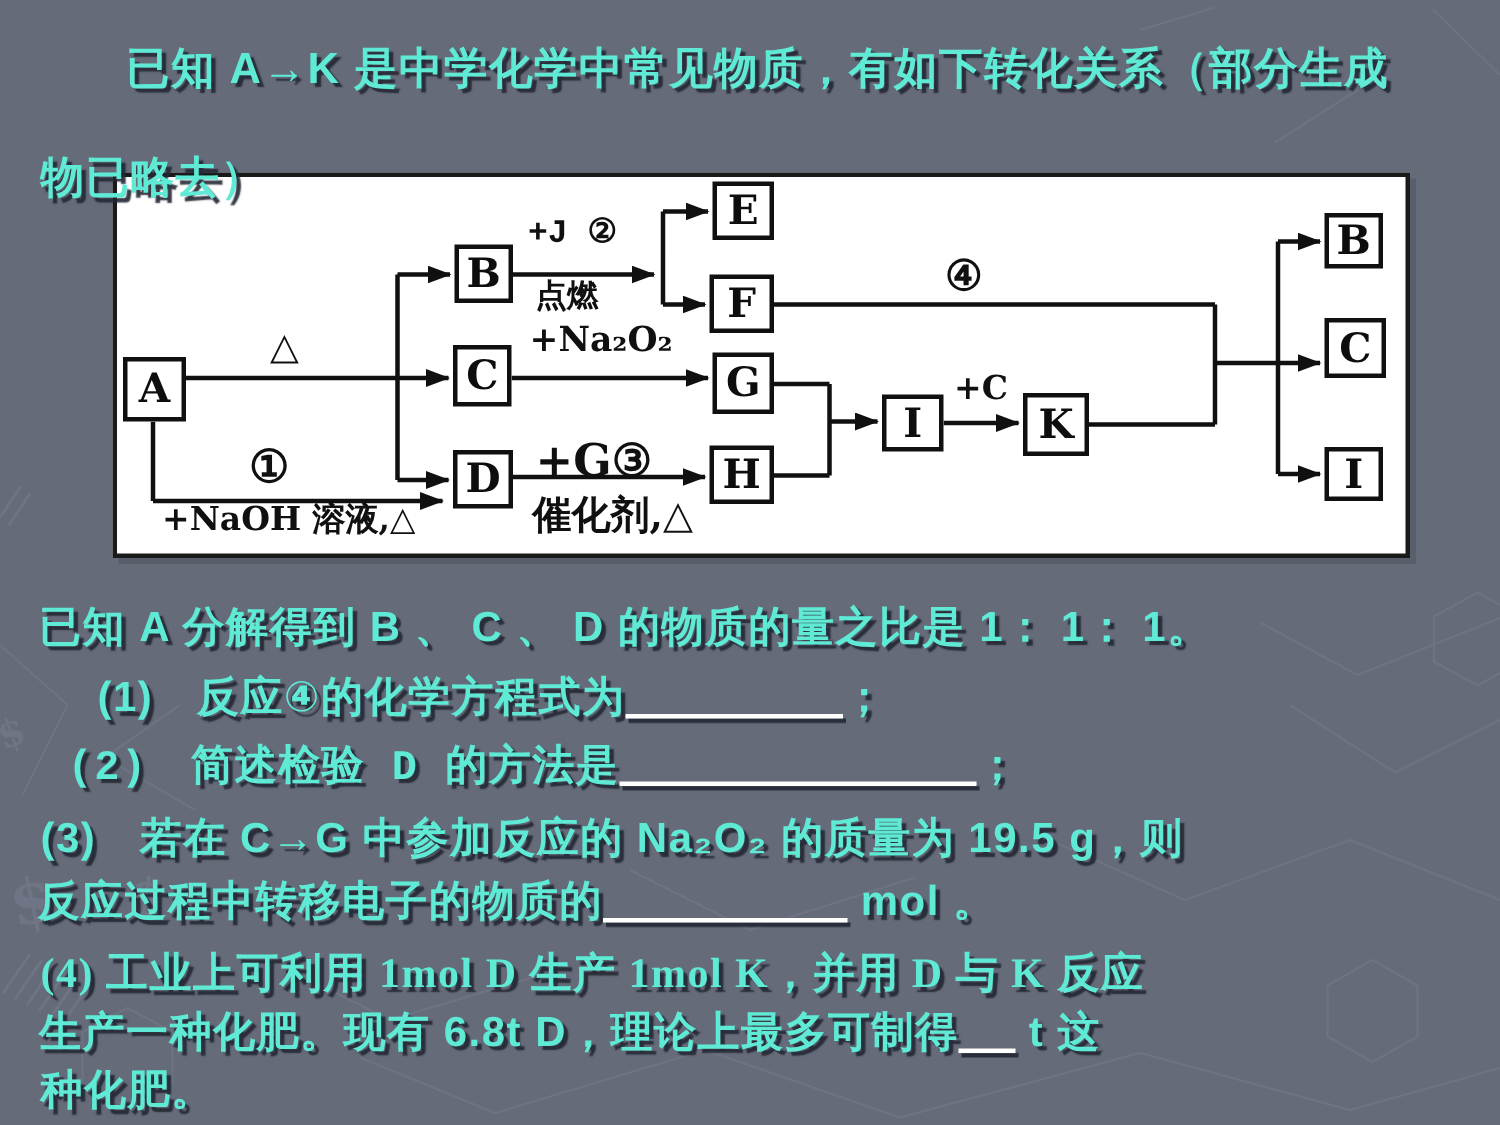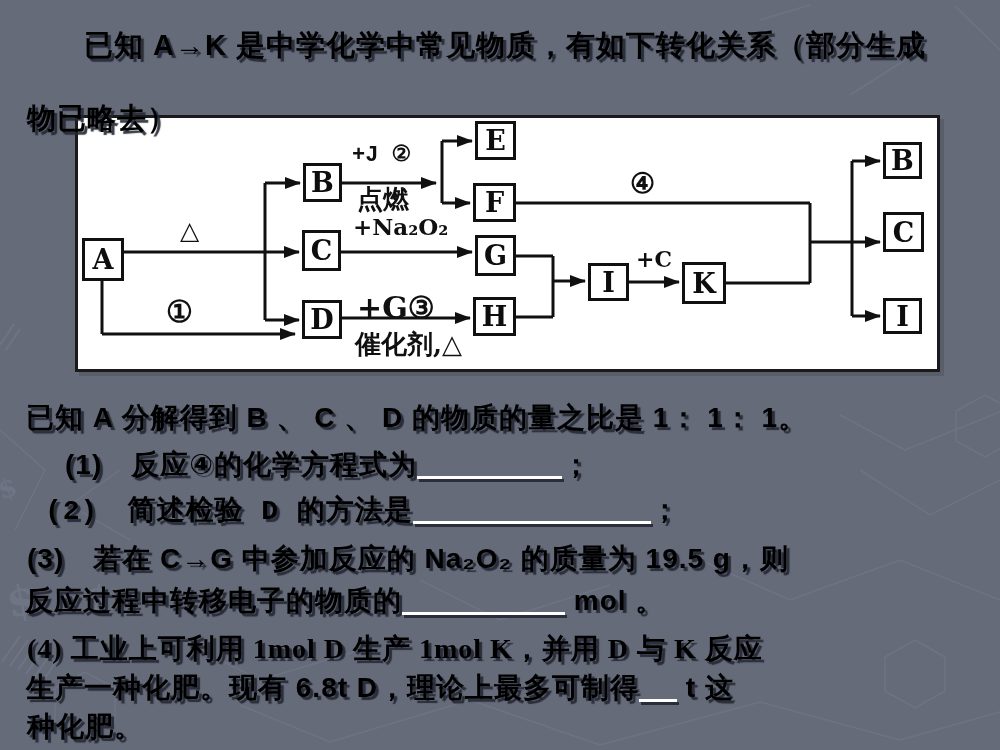--- a/index.html
+++ b/index.html
@@ -10,21 +10,21 @@
     background:#666b7a;
     overflow:hidden;
     font-family:"Liberation Sans","DejaVu Sans",sans-serif;
   }
   
   #bg-pattern { position:absolute; left:0; top:0; width:1000px; height:750px; z-index:0; }
 
   
   .slide-text {
     position:absolute; z-index:2;
-    color:#000000; font-weight:bold;
+    color:#5eead4; font-weight:bold;
     font-size:28px; letter-spacing:1px;
     text-shadow:3px 3px 1px rgba(36,40,52,0.92);
     white-space:nowrap;
   }
   #title-line1 { left:84px;  top:26px;  font-size:29px; }
   #title-line2 { left:27px;  top:62px;  font-size:29px;margin-top:37px; }
   #intro-line  { left:26px;  top:399px; }
   #q1-line     { left:40px;  top:446px;margin-left:25px; }
   #q2-line     { left:45px;  top:491px;font-family:Liberation Mono, monospace; }
   #q3-line1    { left:27px;  top:540px; }
@@ -83,21 +83,21 @@
   #node-I  { left:510px; top:145px; width:41px; height:38px; }
   #node-K  { left:604px; top:144px; width:44px; height:42px; }
   #node-B2 { left:805px; top:24px;  width:39px; height:37px; }
   #node-C2 { left:805px; top:94px;  width:41px; height:40px; }
   #node-I2 { left:805px; top:180px; width:39px; height:36px; }
   
   #lbl-delta    { left:102px; top:100px; font-size:25px; }
   #lbl-circle1  { left:88px;  top:178px; font-size:30px; }
   #lbl-naoh     { left:30px;  top:217px; font-size:22px; }
   #lbl-plusj    { left:274px; top:26px;  font-size:22px;font-family:Liberation Mono, monospace; }
-  #lbl-ignite   { left:279px; top:68px;  font-size:26px; }
+  #lbl-ignite   { left:279px; top:68px;  font-size:21px; }
   #lbl-na2o2    { left:275px; top:97px; font-size:23px; }
   #lbl-plusg    { left:279px; top:174px; font-size:30px; }
   #lbl-catalyst { left:277px; top:213px; font-size:26px; }
   #lbl-circle4  { left:552px; top:51px;  font-size:28px; }
   #lbl-plusc    { left:558px; top:130px; font-size:22px; }
 </style>
 </head>
 <body>
 
 <svg id="bg-pattern" viewBox="0 0 1000 750" xmlns="http://www.w3.org/2000/svg">
@@ -183,20 +183,21 @@
   <div class="node" id="node-G">G</div>
   <div class="node" id="node-H">H</div>
   <div class="node" id="node-I">I</div>
   <div class="node" id="node-K">K</div>
   <div class="node" id="node-B2">B</div>
   <div class="node" id="node-C2">C</div>
   <div class="node" id="node-I2">I</div>
 
   <div class="dlabel" id="lbl-delta">△</div>
   <div class="dlabel" id="lbl-circle1">①</div>
+  <div class="dlabel" id="lbl-naoh">+NaOH 溶液,△</div>
   <div class="dlabel" id="lbl-plusj">+J ②</div>
   <div class="dlabel" id="lbl-ignite">点燃</div>
   <div class="dlabel" id="lbl-na2o2">+Na₂O₂</div>
   <div class="dlabel" id="lbl-plusg">+G③</div>
   <div class="dlabel" id="lbl-catalyst">催化剂,△</div>
   <div class="dlabel" id="lbl-circle4">④</div>
   <div class="dlabel" id="lbl-plusc">+C</div>
 </div>
 
 <div class="slide-text" id="intro-line">已知 A 分解得到 B 、 C 、 D 的物质的量之比是 1： 1： 1。</div>

